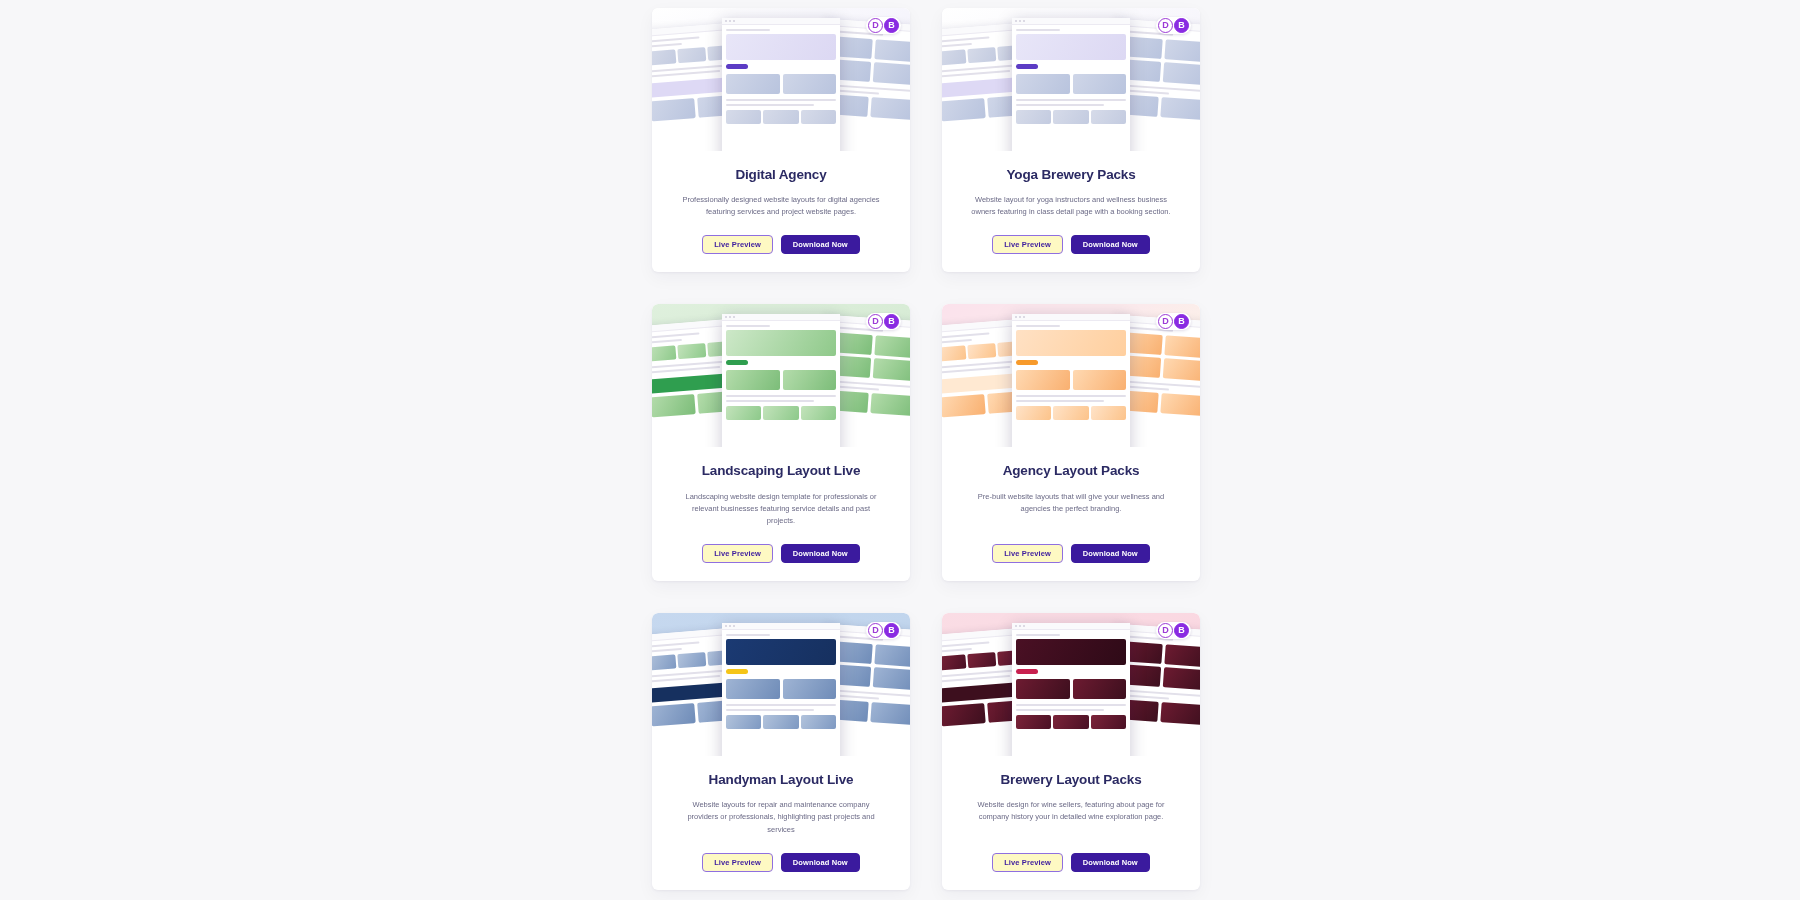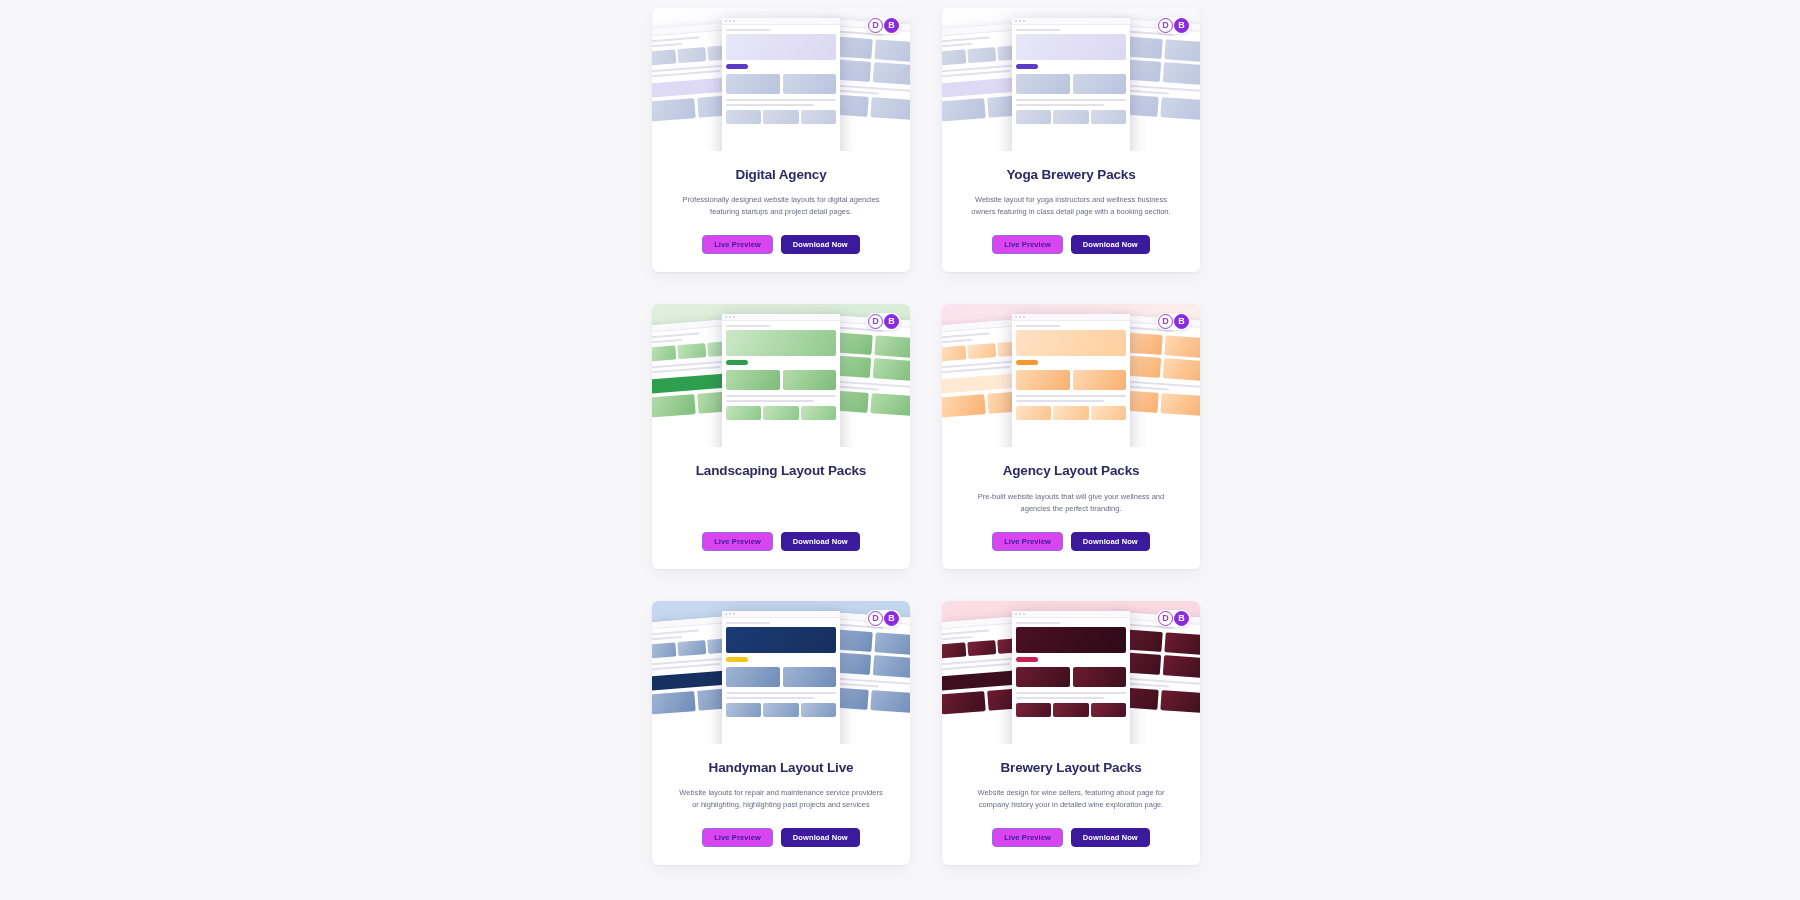--- a/index.html
+++ b/index.html
@@ -192,21 +192,21 @@
     padding: 0 11px;
     height: 19px;
     display: inline-flex;
     align-items: center;
     justify-content: center;
     cursor: pointer;
     white-space: nowrap;
     font-family: "Liberation Sans", sans-serif;
   }
   .btn-preview {
-    background: #d946ef;
+    background: #fef9c3;
     color: #3b1a9e;
     border: 1px solid #8f6fe0;
   }
   .btn-download {
     background: #3b1a9e;
     color: #ffffff;
     border: 1px solid #3b1a9e;
   }
 </style>
 </head>
@@ -284,21 +284,21 @@
               </div>
             </div>
           </div>
           <div class="badges">
             <span class="badge divi">D</span>
             <span class="badge bloom">B</span>
           </div>
         </div>
         <div class="card-body">
           <div class="card-title">Digital Agency</div>
-          <div class="card-desc">Professionally designed website layouts for digital agencies featuring startups and project detail pages.</div>
+          <div class="card-desc">Professionally designed website layouts for digital agencies featuring services and project website pages.</div>
           <div class="card-actions">
             <a class="btn btn-preview">Live Preview</a>
             <a class="btn btn-download">Download Now</a>
           </div>
         </div>
       </div>
       <div class="card">
         <div class="thumb">
           <div class="thumb-bg bg-yoga"></div>
           <div class="mock-stack t-purple">
@@ -451,21 +451,22 @@
                 </div>
               </div>
             </div>
           </div>
           <div class="badges">
             <span class="badge divi">D</span>
             <span class="badge bloom">B</span>
           </div>
         </div>
         <div class="card-body">
-          <div class="card-title">Landscaping Layout Packs</div>
+          <div class="card-title">Landscaping Layout Live</div>
+          <div class="card-desc">Landscaping website design template for professionals or relevant businesses featuring service details and past projects.</div>
           <div class="card-actions">
             <a class="btn btn-preview">Live Preview</a>
             <a class="btn btn-download">Download Now</a>
           </div>
         </div>
       </div>
       <div class="card">
         <div class="thumb">
           <div class="thumb-bg bg-agencyp"></div>
           <div class="mock-stack t-orange">
@@ -619,21 +620,21 @@
               </div>
             </div>
           </div>
           <div class="badges">
             <span class="badge divi">D</span>
             <span class="badge bloom">B</span>
           </div>
         </div>
         <div class="card-body">
           <div class="card-title">Handyman Layout Live</div>
-          <div class="card-desc">Website layouts for repair and maintenance service providers or highlighting, highlighting past projects and services</div>
+          <div class="card-desc">Website layouts for repair and maintenance company providers or professionals, highlighting past projects and services</div>
           <div class="card-actions">
             <a class="btn btn-preview">Live Preview</a>
             <a class="btn btn-download">Download Now</a>
           </div>
         </div>
       </div>
       <div class="card">
         <div class="thumb">
           <div class="thumb-bg bg-brewery"></div>
           <div class="mock-stack t-wine">

